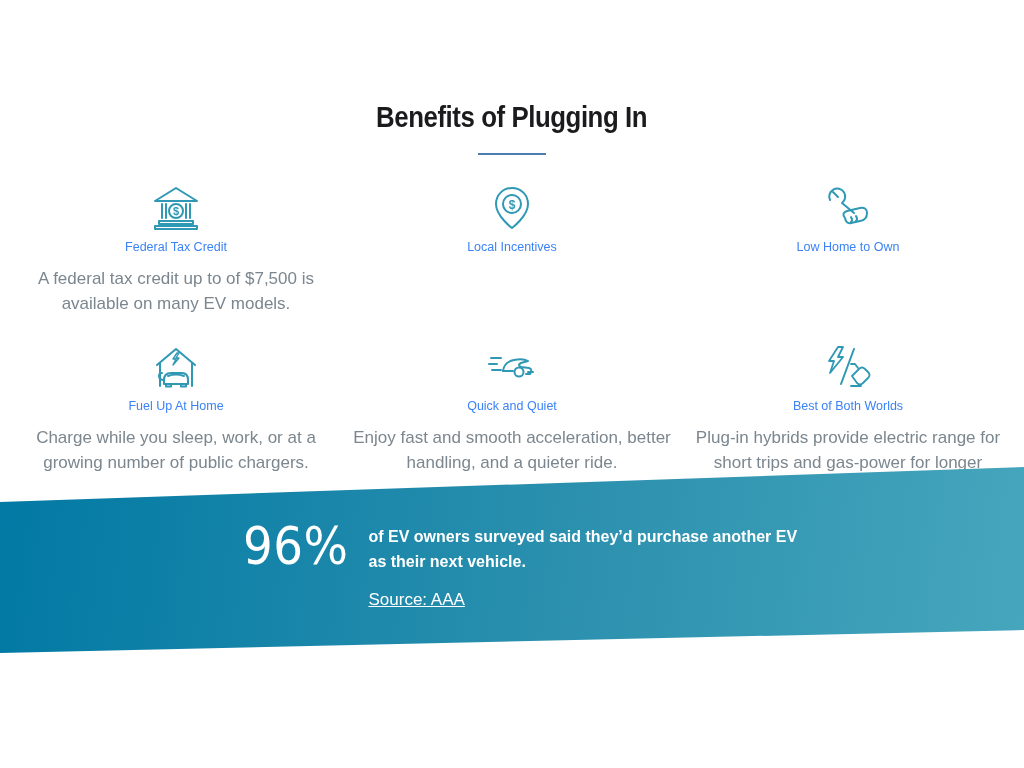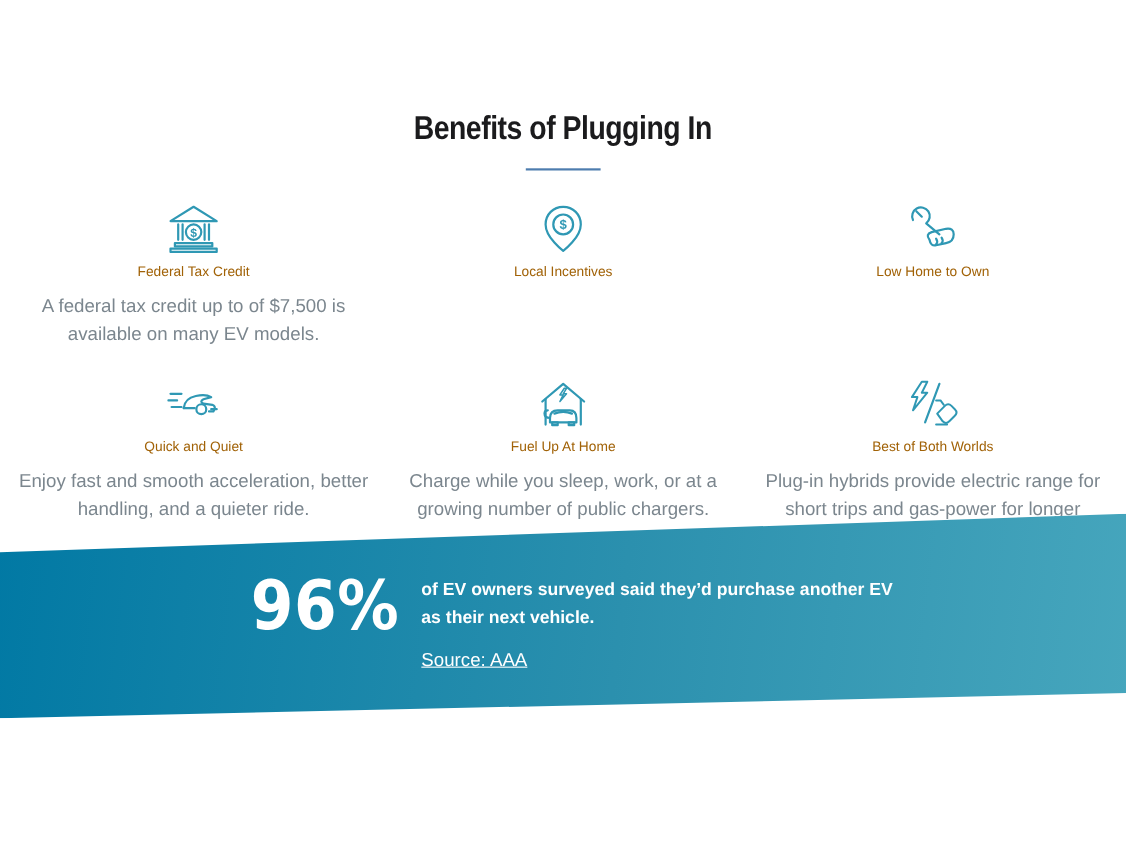--- a/index.html
+++ b/index.html
@@ -38,21 +38,21 @@
   }
   .benefit-icon {
     height: 46px;
     display: flex;
     align-items: center;
     justify-content: center;
     margin-bottom: 9px;
   }
   .benefit-title {
     font-size: 12.5px;
-    color: #a16207;
+    color: #3b82f6;
     margin-bottom: 13px;
   }
   .benefit-desc {
     font-size: 17px;
     color: #7b868e;
     line-height: 1.45;
     max-width: 324px;
     margin: 0 auto;
     white-space: pre-line;
   }
@@ -65,26 +65,27 @@
   }
   .stat-content {
     position: absolute;
     left: 228px; top: 60px;
     display: flex;
     align-items: flex-start;
     gap: 20px;
     color: #ffffff;
   }
   .stat-value {
-    font-size: 62px;
-    font-weight: 700;
+    font-size: 52px;
+    font-weight: 400;
     line-height: 1;
     letter-spacing: 0.5px;
     font-family: "DejaVu Sans", sans-serif;
     font-stretch: condensed;
+    margin-left: 15px;
   }
   .stat-text-col { padding-top: 5px; }
   .stat-text {
     font-size: 16px;
     line-height: 1.55;
     max-width: 432px;
     font-weight: bold;
   }
   .stat-source {
     display: inline-block;
@@ -145,54 +146,54 @@
           <path d="M21 33 q-4 -5 2 -7 l13 -3 q7 -1 7 5 q0 7 -7 8 l-9 2 q-5 1 -6 -5 z"></path>
           <path d="M27 32 q2 3 0 5"></path>
           <path d="M32 31 q2 3 0 5"></path>
         </svg>
       </div>
       <div class="benefit-title">Low Home to Own</div>
     </div>
 
     <div class="benefit">
       <div class="benefit-icon">
-        <svg class="bicon" width="48" height="38" viewBox="0 0 48 38">
-          <path d="M3 10 h10"></path>
-          <path d="M1 16 h8"></path>
-          <path d="M4 22 h9"></path>
-          <path d="M15 23 q1 -9 11 -11 q9 -2 14 1 l-7 2 q-4 2 0 4 l8 1 q3 1 2 4 l-1 2 h-4"></path>
-          <path d="M15 23 h10"></path>
-          <circle cx="31" cy="24" r="4.5"></circle>
-          <path d="M40 24 h5"></path>
-        </svg>
-      </div>
-      <div class="benefit-title">Quick and Quiet</div>
-      <p class="benefit-desc">Enjoy fast and smooth acceleration, better handling, and a quieter ride.</p>
-    </div>
-
-    <div class="benefit">
-      <div class="benefit-icon">
         <svg class="bicon" width="48" height="46" viewBox="0 0 48 46">
           <path d="M5 21 L24 5 L43 21"></path>
           <path d="M8 19 V 42"></path>
           <path d="M40 19 V 42"></path>
           <path d="M25 9 l-4 6 h3 l-3 6 l6 -7 h-3 l3 -5 z" stroke-width="1.4"></path>
           <path d="M12 40 v-4 q0 -7 7 -7 h11 q6 0 6 7 v4 z"></path>
           <path d="M16 32 q8 -3 16 0"></path>
           <rect x="14" y="40" width="5" height="2.5"></rect>
           <rect x="29" y="40" width="5" height="2.5"></rect>
           <path d="M12 36 q-5 0 -5 -4 q0 -3 3 -3"></path>
         </svg>
       </div>
       <div class="benefit-title">Fuel Up At Home</div>
       <p class="benefit-desc">Charge while you sleep, work, or at a growing number of public chargers.</p>
     </div>
 
     <div class="benefit">
       <div class="benefit-icon">
+        <svg class="bicon" width="48" height="38" viewBox="0 0 48 38">
+          <path d="M3 10 h10"></path>
+          <path d="M1 16 h8"></path>
+          <path d="M4 22 h9"></path>
+          <path d="M15 23 q1 -9 11 -11 q9 -2 14 1 l-7 2 q-4 2 0 4 l8 1 q3 1 2 4 l-1 2 h-4"></path>
+          <path d="M15 23 h10"></path>
+          <circle cx="31" cy="24" r="4.5"></circle>
+          <path d="M40 24 h5"></path>
+        </svg>
+      </div>
+      <div class="benefit-title">Quick and Quiet</div>
+      <p class="benefit-desc">Enjoy fast and smooth acceleration, better handling, and a quieter ride.</p>
+    </div>
+
+    <div class="benefit">
+      <div class="benefit-icon">
         <svg class="bicon" width="48" height="46" viewBox="0 0 48 46">
           <path d="M14 3 L5 17 h5 L6 29 L19 13 h-5 L19 3 z" stroke-width="1.8"></path>
           <line x1="30" y1="5" x2="17" y2="40"></line>
           <path d="M28 32 l7 -7 q3 -3 6 0 l3 3 q3 3 0 6 l-5 5 q-3 3 -6 0 z" stroke-width="1.8"></path>
           <path d="M34 24 l-3 -4 h-4" stroke-width="1.8"></path>
           <path d="M27 42 h10" stroke-width="1.8"></path>
         </svg>
       </div>
       <div class="benefit-title">Best of Both Worlds</div>
       <p class="benefit-desc">Plug-in hybrids provide electric range for short trips and gas-power for longer journeys.</p>

